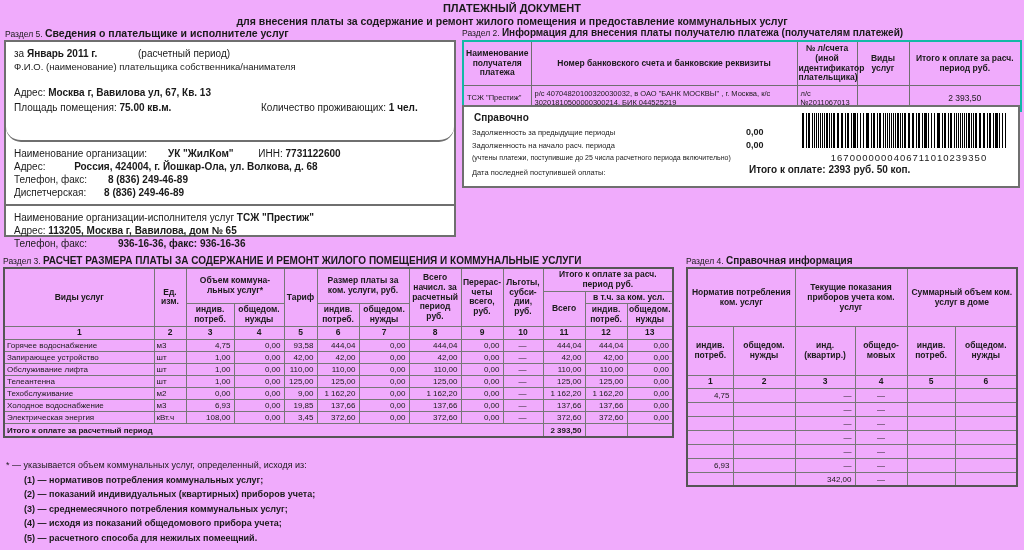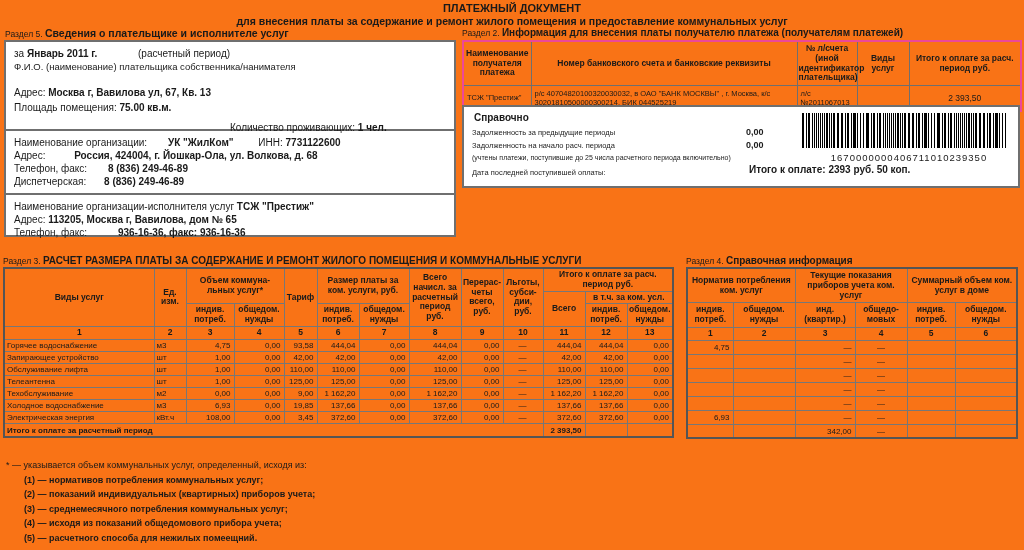--- a/index.html
+++ b/index.html
@@ -1,43 +1,43 @@
 <!DOCTYPE html>
 <html><head>
 <meta charset="utf-8">
 <style>
   * { margin:0; padding:0; box-sizing:border-box; }
   html,body { background:#e8e8e8; }
   .page {
-    position:relative; width:1024px; height:550px; background:#f97316;
+    position:relative; width:1024px; height:550px; background:#f0abfc;
     font-family:"Liberation Sans", sans-serif; color:#1a1a1a; overflow:hidden;
   }
   .doc-title { position:absolute; top:2px; left:0; width:100%; text-align:center;
     font-size:11px; font-weight:bold; }
   .doc-subtitle { position:absolute; top:15px; left:0; width:100%; text-align:center;
     font-size:10.5px; font-weight:bold; }
   .sec-label { position:absolute; font-size:8.5px; white-space:nowrap; }
   .sec-label b { font-size:10.5px; }
 
   
   .box1 { position:absolute; left:4px; top:40px; width:452px; height:197px;
     border:2px solid #6f6f6f; background:#fff; }
   .box1 .sub { position:relative; padding:4px 6px 0 8px; font-size:10px; }
-  .box1 .subA { height:89px; border-bottom:2px solid #6f6f6f; }
+  .box1 .subA { height:100px; border-bottom:2px solid #6f6f6f;border-radius:15px; }
   .box1 .subB { height:64px; border-bottom:2px solid #6f6f6f; }
   .box1 .subC { height:40px; }
   .box1 .line { margin-top:2px; white-space:nowrap; }
   .b { font-weight:bold; }
   .pos { position:absolute; white-space:nowrap; }
 
   
   table { border-collapse:collapse; table-layout:fixed; }
   .t2 { position:absolute; left:462px; top:40px; width:558px; }
   .t2 th, .t2 td { border:1px solid #6f6f6f; }
-  .t2 { border:2px solid #ec4899; }
+  .t2 { border:2px solid #14b8a6; }
   .t2 th { font-size:8.5px; font-weight:bold; text-align:center; padding:2px 1px; line-height:1.15; }
   .t2 td { font-size:7.5px; padding:2px 3px; vertical-align:middle; height:25px; }
   .t2 td.total { font-size:8.5px; text-align:center; }
   .refbox { position:absolute; left:462px; top:105px; width:558px; height:83px;
     border:2px solid #6f6f6f; background:#fff; }
   .refbox .small { font-size:7.5px; color:#222; }
   .barcode { position:absolute; left:338px; top:6px; width:214px; height:48px; }
   .barcode-bars { display:flex; height:35px; overflow:hidden; }
   .barcode-bars span { background:#000; height:100%; flex:none; }
   .barcode-num { font-size:9.5px; text-align:center; letter-spacing:1px; margin-top:4px; }
@@ -48,21 +48,21 @@
   .t3 th { font-size:8.5px; font-weight:bold; text-align:center; padding:1px; line-height:1.15; }
   .t3 th.num, .t4 th.num { font-size:8.5px; height:13px; padding:0; }
   .t3 td { font-size:8px; height:12px; padding:0 3px 0 2px; text-align:right; white-space:nowrap; }
   .t3 td.tl { text-align:left; }
   .t3 td.dash, .t4 td.dash { text-align:center; }
   .t3 .foot td { font-weight:bold; font-size:8px; height:14px; }
 
   
   .t4 { position:absolute; left:686px; top:267px; width:330px; border:2px solid #555; }
   .t4 th, .t4 td { border:1px solid #777; }
-  .t4 th { font-size:8.5px; font-weight:bold; text-align:center; padding:2px 1px; line-height:1.15; }
+  .t4 th { font-size:8.5px; font-weight:bold; text-align:center; padding:14px 1px; line-height:1.15; }
   .t4 td { font-size:8px; height:14px; padding:0 3px; text-align:right; white-space:nowrap; }
 
   
   .footnotes { position:absolute; left:6px; top:460px; font-size:9px; }
   .footnotes .item { margin:4.5px 0 0 18px;font-weight:bold; }
 </style>
 </head>
 <body>
 
 <div class="page">
@@ -83,21 +83,21 @@
         <span style="margin-left:38px;">(расчетный период)</span>
       </div>
       <div class="line" style="font-size:9.5px;">Ф.И.О. (наименование) плательщика собственника/нанимателя</div>
       <div class="line" style="margin-top:15px;">
         <span>Адрес:</span>
         <span class="b">Москва г, Вавилова ул, 67, Кв. 13</span>
       </div>
       <div class="line" style="margin-top:4px;">
         <span>Площадь помещения:</span>
         <span class="b">75.00 кв.м.</span>
-        <span class="pos" style="left:224px;margin-top:20px;">
+        <span class="pos" style="left:255px;">
           <span>Количество проживающих:</span>
           <span class="b">1 чел.</span>
         </span>
       </div>
     </div>
     <div class="sub subB">
       <div class="line">
         <span>Наименование организации:</span>
         <span class="b" style="margin-left:18px;">УК "ЖилКом"</span>
         <span style="margin-left:22px;">ИНН:</span>

